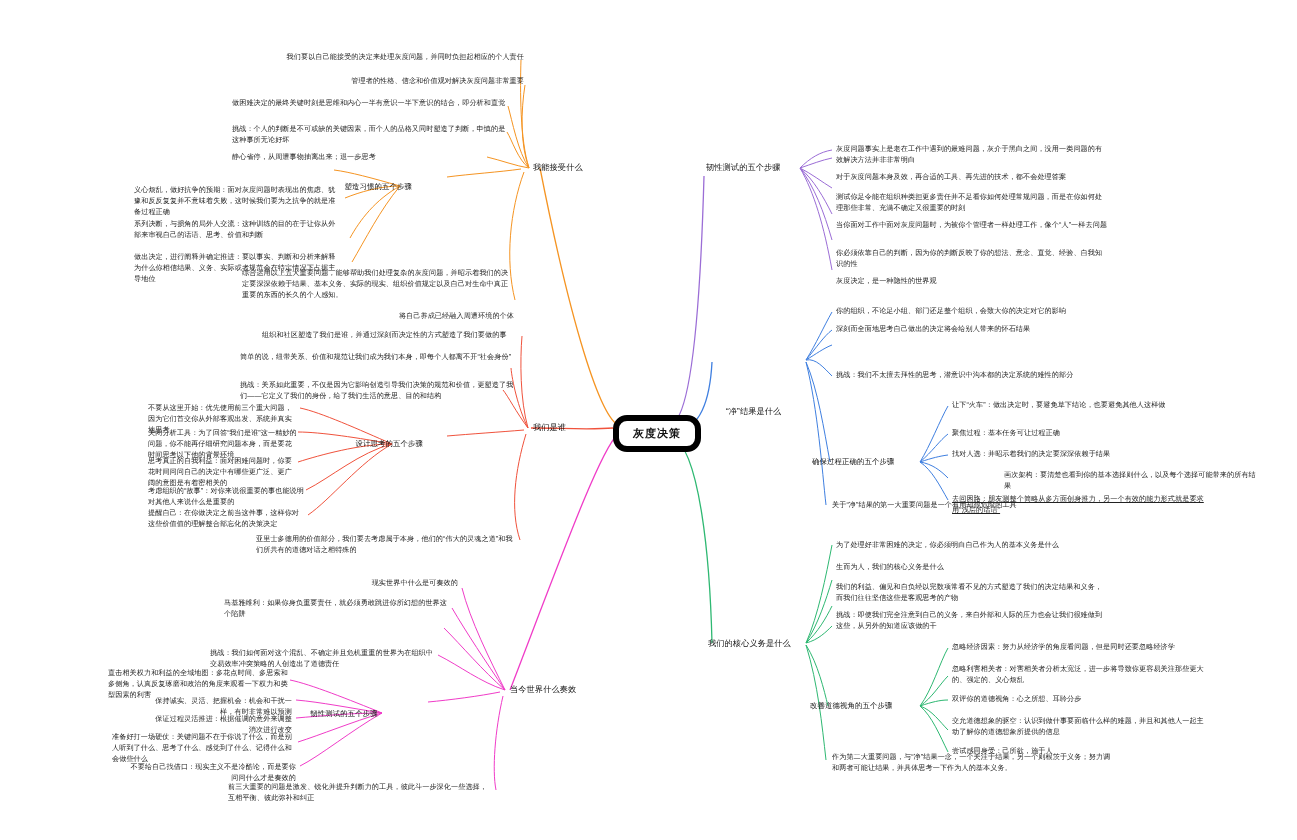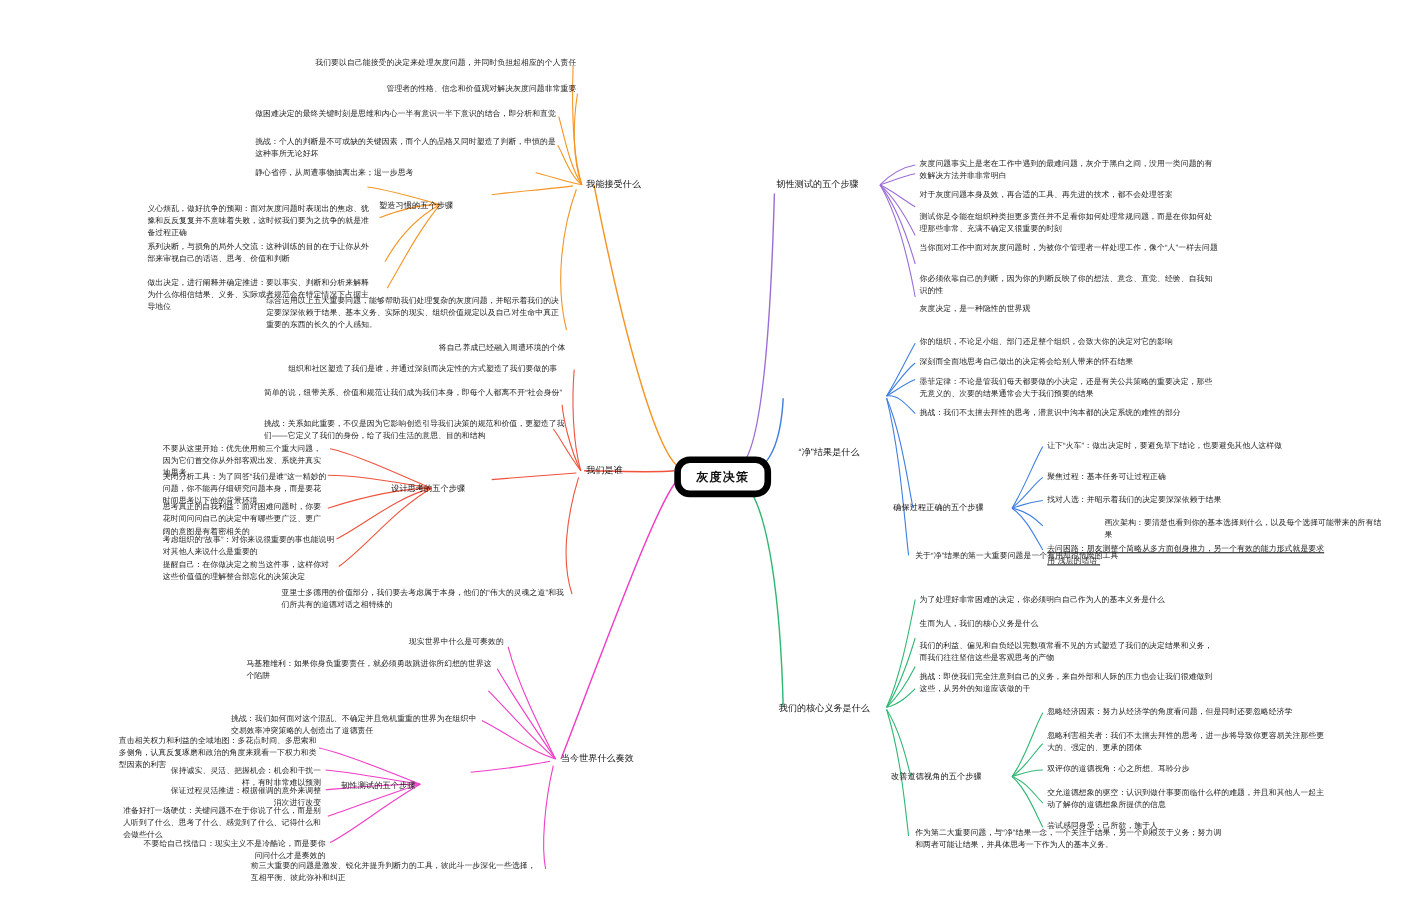--- a/index.html
+++ b/index.html
@@ -188,21 +188,20 @@
   <div class="node leaf l" style="left:836px;top:172px;width:272px;">对于灰度问题本身及效，再合适的工具、再先进的技术，都不会处理答案</div>
   <div class="node leaf l" style="left:836px;top:192px;width:272px;">测试你足令能在组织种类担更多责任并不足看你如何处理常规问题，而是在你如何处理那些非常、充满不确定又很重要的时刻</div>
   <div class="node leaf l" style="left:836px;top:220px;width:272px;">当你面对工作中面对灰度问题时，为被你个管理者一样处理工作，像个“人”一样去问题</div>
   <div class="node leaf l" style="left:836px;top:248px;width:272px;">你必须依靠自己的判断，因为你的判断反映了你的想法、意念、直觉、经验、自我知识的性</div>
   <div class="node leaf l" style="left:836px;top:276px;width:272px;">灰度决定，是一种隐性的世界观</div>
 
   <div class="node branch-label" style="left:726px;top:406px;width:90px;color:#111;">“净”结果是什么</div>
 
   <div class="node leaf l" style="left:836px;top:306px;width:272px;">你的组织，不论足小组、部门还足整个组织，会致大你的决定对它的影响</div>
   <div class="node leaf l" style="left:836px;top:324px;width:272px;">深刻而全面地思考自己做出的决定将会给别人带来的怀石结果</div>
-  <div class="node leaf l" style="left:836px;top:342px;width:272px;">墨菲定律：不论是管我们每天都要做的小决定，还是有关公共策略的重要决定，那些无意义的、次要的结果通常会大于我们预要的结果</div>
   <div class="node leaf l" style="left:836px;top:370px;width:272px;">挑战：我们不太擅去拜性的思考，潜意识中沟本都的决定系统的难性的部分</div>
 
   <div class="node sub-label" style="left:812px;top:456px;width:106px;color:#111;text-align:left;">确保过程正确的五个步骤</div>
 
   <div class="node leaf l" style="left:952px;top:400px;width:256px;">让下“火车”：做出决定时，要避免草下结论，也要避免其他人这样做</div>
   <div class="node leaf l" style="left:952px;top:428px;width:256px;">聚焦过程：基本任务可让过程正确</div>
   <div class="node leaf l" style="left:952px;top:449px;width:256px;">找对人选：并昭示着我们的决定要深深依赖于结果</div>
   <div class="node leaf l" style="left:1004px;top:470px;width:256px;">画次架构：要清楚也看到你的基本选择则什么，以及每个选择可能带来的所有结果</div>
   <div class="node leaf l" style="left:952px;top:494px;width:256px;text-decoration:underline;">去问困路：朋友测整个简略从多方面创身推力，另一个有效的能力形式就是要求用“浅层的话语”</div>
 
@@ -211,19 +210,19 @@
   <div class="node branch-label" style="left:708px;top:638px;width:112px;color:#111;">我们的核心义务是什么</div>
 
   <div class="node leaf l" style="left:836px;top:540px;width:272px;">为了处理好非常困难的决定，你必须明白自己作为人的基本义务是什么</div>
   <div class="node leaf l" style="left:836px;top:562px;width:272px;">生而为人，我们的核心义务是什么</div>
   <div class="node leaf l" style="left:836px;top:582px;width:272px;">我们的利益、偏见和自负经以完数项常看不见的方式塑造了我们的决定结果和义务，而我们往往坚信这些是客观思考的产物</div>
   <div class="node leaf l" style="left:836px;top:610px;width:272px;">挑战：即使我们完全注意到自己的义务，来自外部和人际的压力也会让我们很难做到这些，从另外的知道应该做的干</div>
 
   <div class="node sub-label" style="left:810px;top:700px;width:108px;color:#111;text-align:left;">改善道德视角的五个步骤</div>
 
   <div class="node leaf l" style="left:952px;top:642px;width:256px;">忽略经济因素：努力从经济学的角度看问题，但是同时还要忽略经济学</div>
-  <div class="node leaf l" style="left:952px;top:664px;width:256px;">忽略利害相关者：我们不太擅去拜性的思考，进一步将导致你更容易关注那些更大的、强定的、更承的团体</div>
+  <div class="node leaf l" style="left:952px;top:664px;width:256px;">忽略利害相关者：对害相关者分析太宽泛，进一步将导致你更容易关注那些更大的、强定的、义心烦乱</div>
   <div class="node leaf l" style="left:952px;top:694px;width:256px;">双评你的道德视角：心之所想、耳聆分步</div>
   <div class="node leaf l" style="left:952px;top:716px;width:256px;">交允道德想象的驱空：认识到做什事要面临什么样的难题，并且和其他人一起主动了解你的道德想象所提供的信息</div>
   <div class="node leaf l" style="left:952px;top:746px;width:256px;">尝试感同身受：己所欲，施于人</div>
 
   <div class="node leaf l" style="left:832px;top:752px;width:280px;">作为第二大重要问题，与“净”结果一念，一个关注于结果，另一个则根茨于义务；努力调和两者可能让结果，并具体思考一下作为人的基本义务。</div>
 </div>
 
 </body></html>

